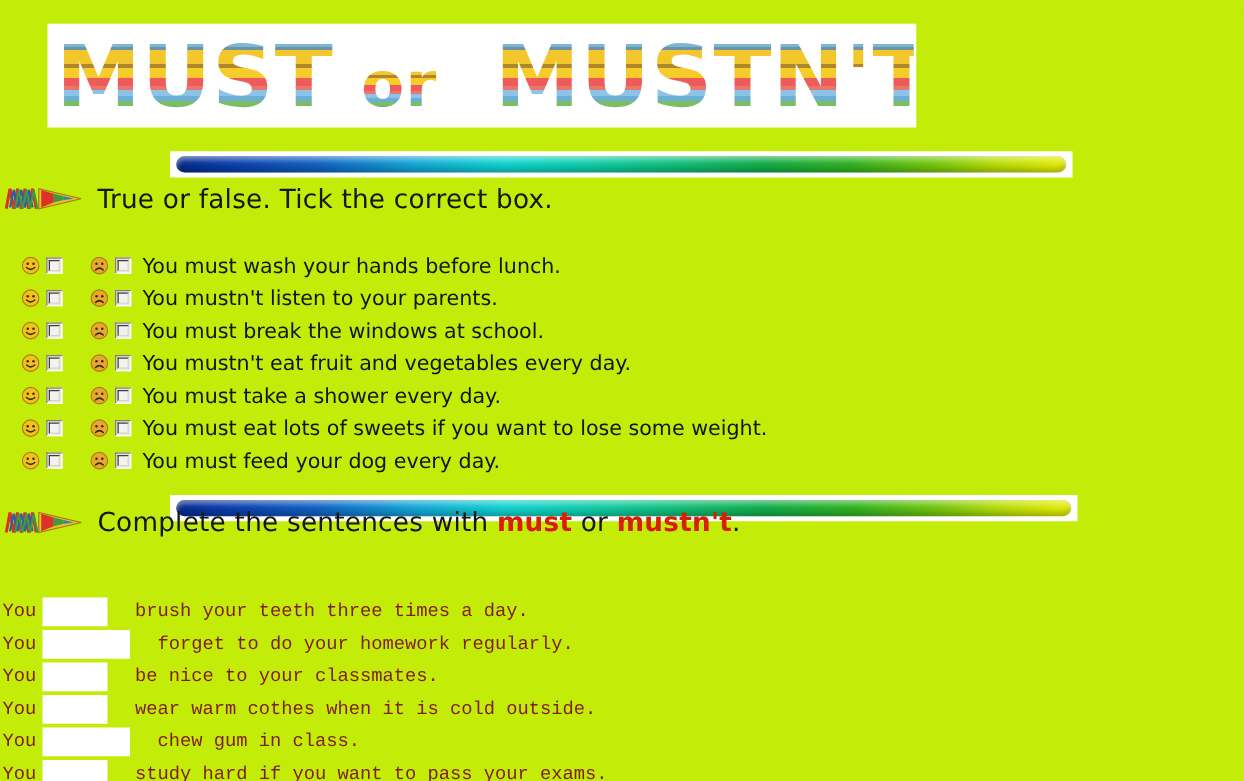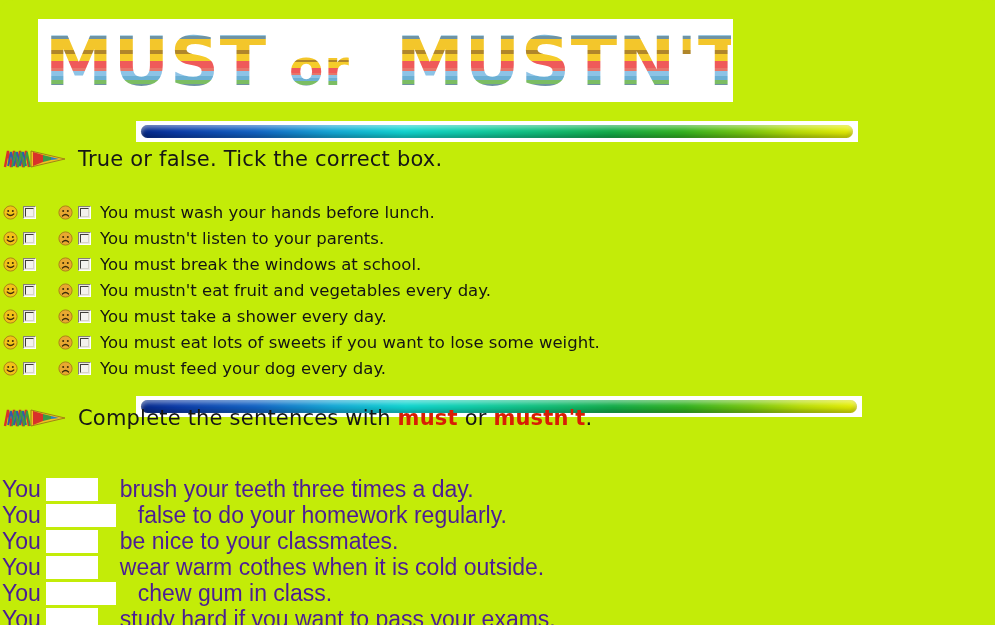--- a/index.html
+++ b/index.html
@@ -97,21 +97,21 @@
     letter-spacing: 0.2px;
   }
   .kw-must {
     color: #d81e05;
     font-weight: bold;
   }
 
   
   .tf-list {
     position: absolute;
-    left: 0;
+    left: 14px;
     top: 199px;
     width: 891px;
   }
   .tf-row {
     display: flex;
     align-items: center;
     height: 26px;
     padding-left: 3px;
   }
   .face {
@@ -160,23 +160,23 @@
     width: 995px;
   }
   .fill-row {
     display: flex;
     align-items: center;
     height: 26px;
     padding-left: 2px;
   }
   .fill-pre,
   .fill-post {
-    font-family: Liberation Sans, sans-serif;
-    font-size: 23px;
-    color: #4c1d95;
+    font-family: Liberation Mono, monospace;
+    font-size: 15px;
+    color: #7f1d1d;
     white-space: nowrap;
   }
   .fill-blank {
     flex: 0 0 auto;
     height: 21px;
     background: #ffffff;
     margin: 0 0 0 5px;
   }
   .fill-post { margin-left: 22px; }
 </style>
@@ -435,21 +435,21 @@
 
     <div class="fill-row">
       <span class="fill-pre">You</span>
       <input class="fill-blank" type="text" style="width: 48px; border: none; outline: none;" value="">
       <span class="fill-post">brush your teeth three times a day.</span>
     </div>
 
     <div class="fill-row">
       <span class="fill-pre">You</span>
       <input class="fill-blank" type="text" style="width: 66px; border: none; outline: none;" value="">
-      <span class="fill-post">false to do your homework regularly.</span>
+      <span class="fill-post">forget to do your homework regularly.</span>
     </div>
 
     <div class="fill-row">
       <span class="fill-pre">You</span>
       <input class="fill-blank" type="text" style="width: 48px; border: none; outline: none;" value="">
       <span class="fill-post">be nice to your classmates.</span>
     </div>
 
     <div class="fill-row">
       <span class="fill-pre">You</span>

